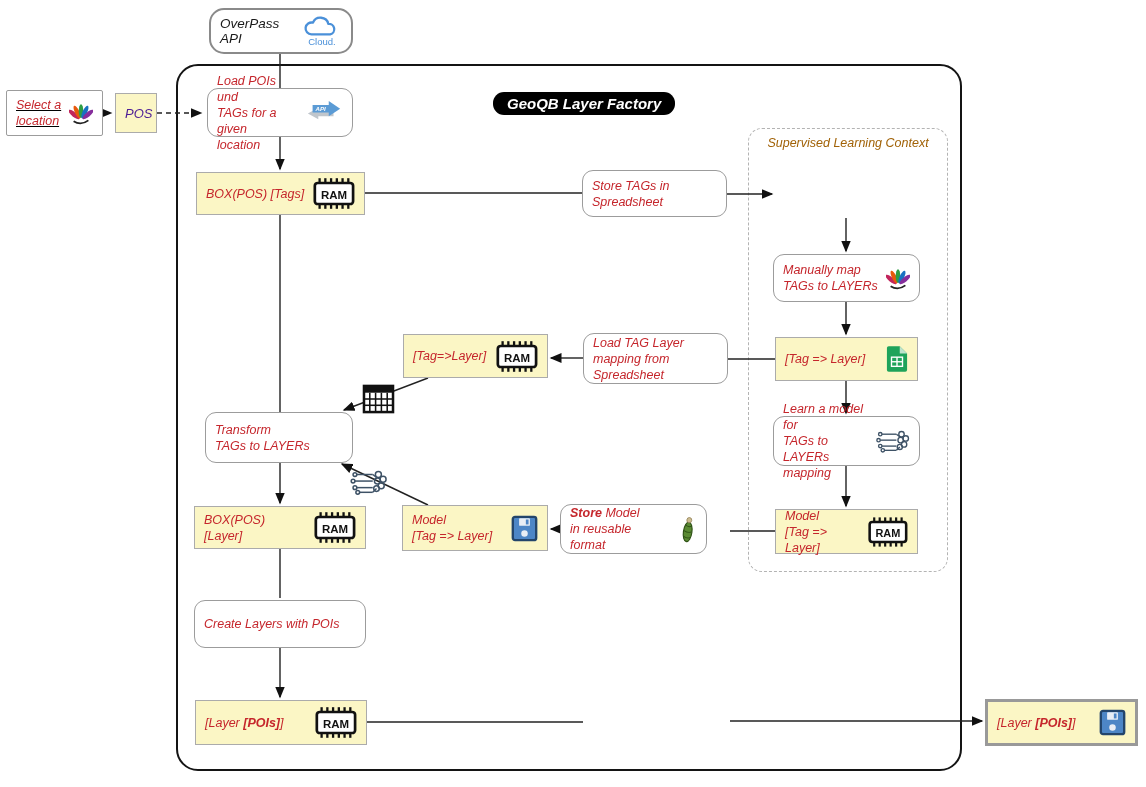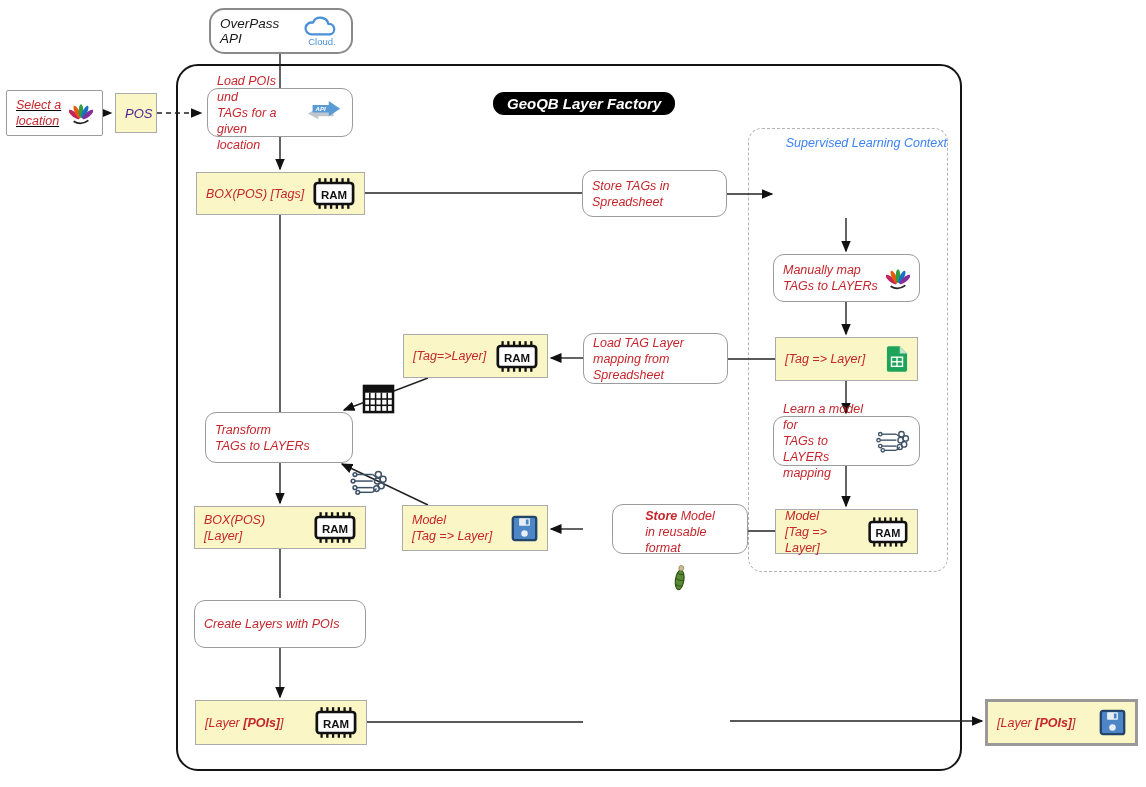--- a/index.html
+++ b/index.html
@@ -2,22 +2,22 @@
 <html><head>
 <meta charset="utf-8">
 <style>
   html,body{margin:0;padding:0;background:#fff;}
   #canvas{position:relative;width:1146px;height:787px;background:#fff;
           font-family:"Liberation Sans",sans-serif;overflow:hidden;}
   .abs{position:absolute;box-sizing:border-box;}
   
   .main-frame{border:2.6px solid #141414;border-radius:22px;background:transparent;z-index:1;}
   .slc-frame{border:1.6px dashed #b3b3b3;border-radius:14px;background:transparent;z-index:1;}
-  .slc-label{position:absolute;top:7px;left:0;right:0;text-align:right;
-             font-style:italic;font-size:12.5px;color:#3b82f6;}
+  .slc-label{position:absolute;top:7px;left:0;right:0;text-align:center;
+             font-style:italic;font-size:12.5px;color:#a16207;}
   .title-pill{background:#000;color:#fff;border-radius:11px;padding:3px 14px;
               font-size:15px;font-weight:bold;font-style:italic;z-index:6;
               box-shadow:0 0 0 2px #fff;}
   
   #edges{position:absolute;left:0;top:0;z-index:2;}
   
   .node{display:flex;align-items:center;z-index:4;padding:3px 9px;gap:6px;}
   .yellow{background:#FBF6C5;border:1.6px solid #ababab;}
   .white{background:#fff;border:1.5px solid #9c9c9c;border-radius:11px;}
   .lbl{color:#C5262C;font-style:italic;font-size:12.5px;line-height:1.28;
@@ -328,21 +328,21 @@
     <span class="icon">
       <svg viewBox="0 0 30 30" width="27" height="27">
         <rect x="2" y="2" width="26" height="26" rx="2.5" fill="#4d86c6" stroke="#23456b" stroke-width="2.6"></rect>
         <rect x="9" y="3.5" width="12" height="8.5" rx="1" fill="#e9eef5"></rect>
         <rect x="16.5" y="5" width="3" height="5.5" fill="#4d86c6"></rect>
         <circle cx="15" cy="20.5" r="3.6" fill="#e9eef5"></circle>
       </svg>
     </span>
   </div>
 
-  <div class="abs node white" style="left:612px;top:504px;width:136px;height:50px;flex-direction:column;">
+  <div class="abs node white" style="left:560px;top:504px;width:147px;height:50px;">
     <span class="lbl"><b>Store</b><span> Model
 in reusable
 format</span></span>
     <span class="icon">
       <svg viewBox="0 0 22 36" width="18" height="31">
         <g transform="rotate(8 11 18)">
           <ellipse cx="11" cy="21" rx="5.2" ry="12" fill="#5a8a33" stroke="#2f5216" stroke-width="1.4"></ellipse>
           <path d="M7 13 q4 2.5 8 0.5" stroke="#2f5216" stroke-width="1.2" fill="none"></path>
           <path d="M6.5 20 q4.5 2.5 9 0.5" stroke="#2f5216" stroke-width="1.2" fill="none"></path>
           <path d="M7 27 q4 2.5 8 0.5" stroke="#2f5216" stroke-width="1.2" fill="none"></path>

